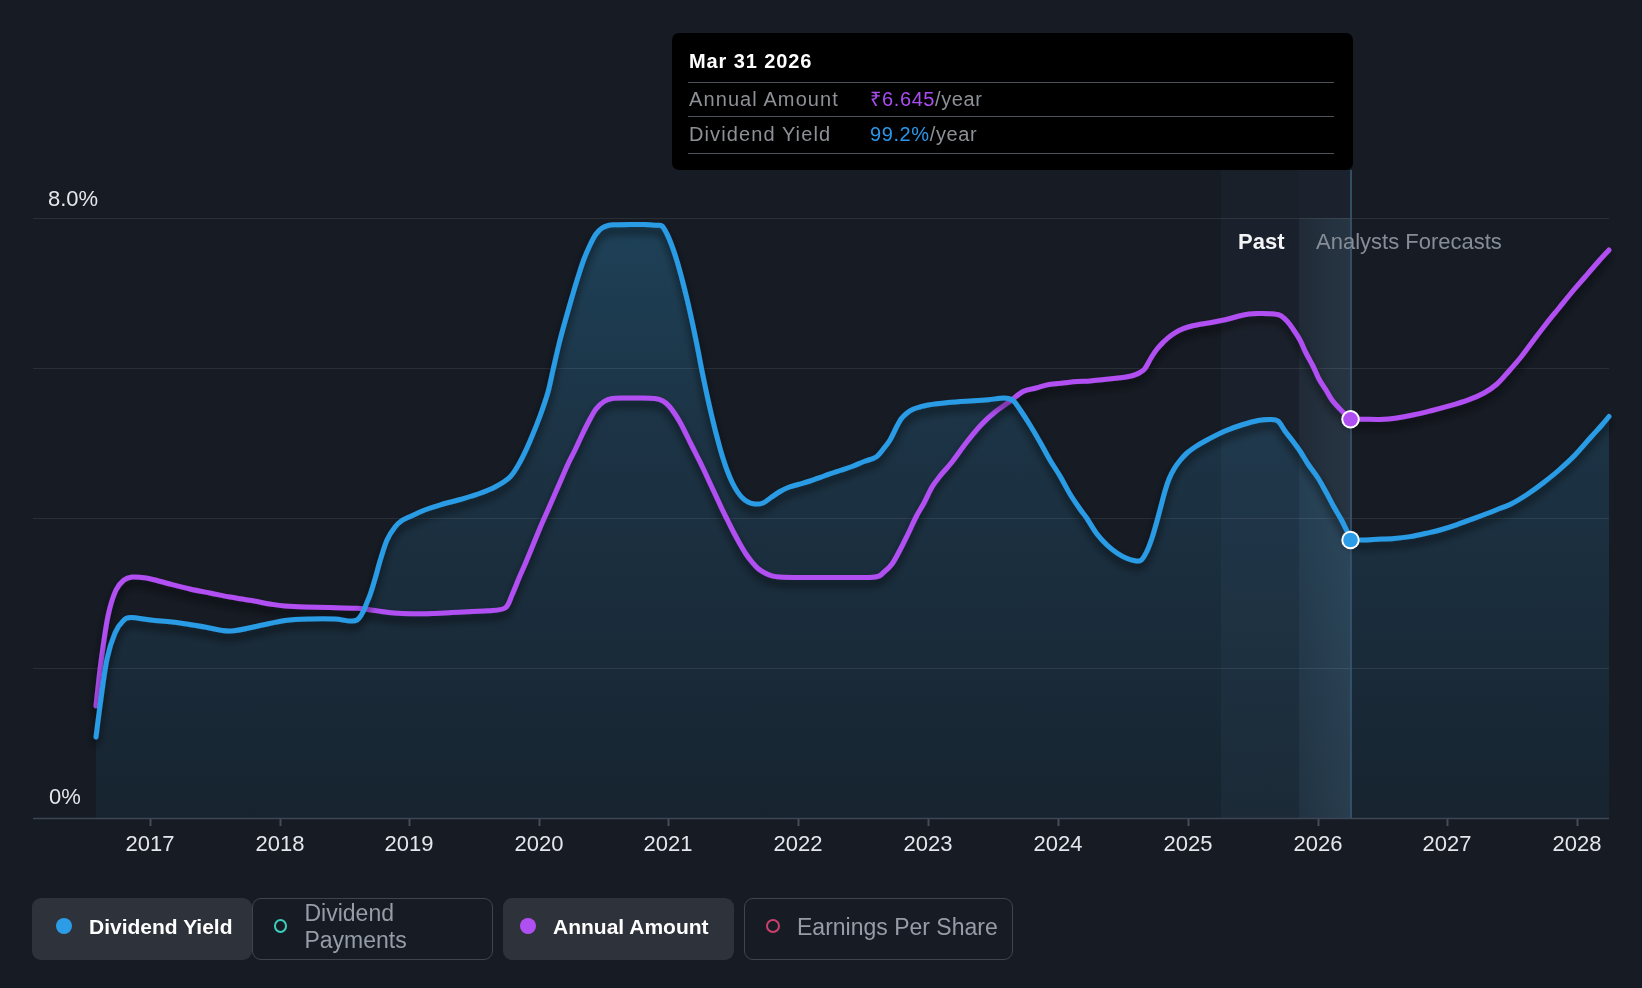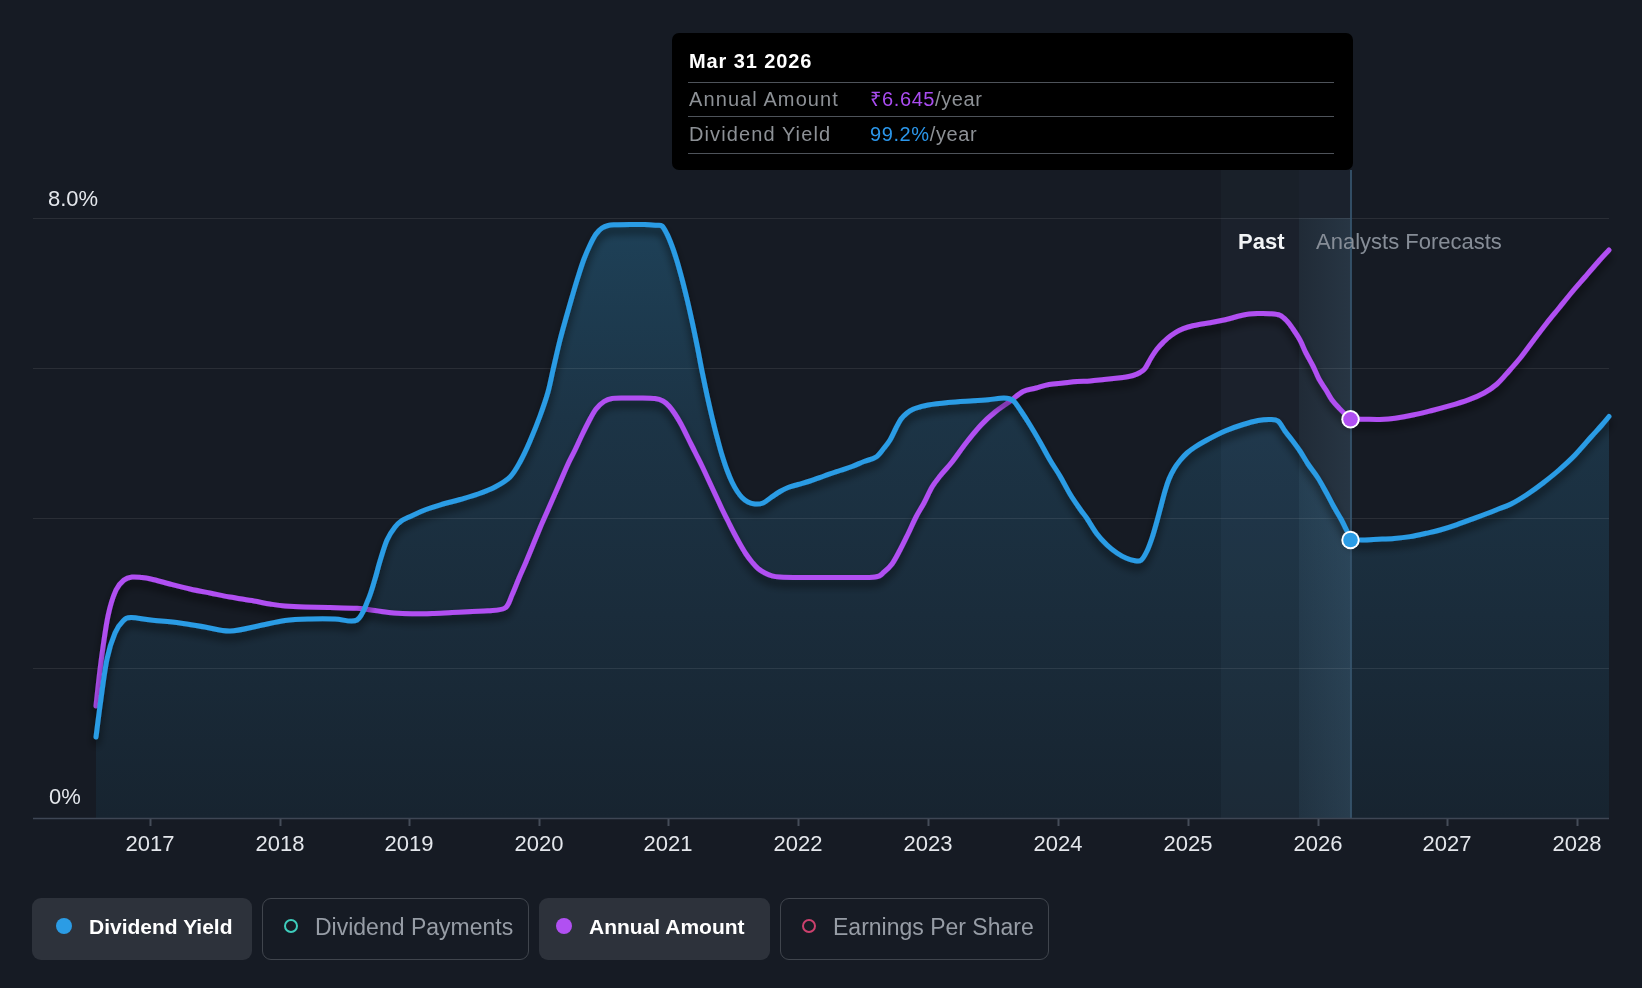--- a/index.html
+++ b/index.html
@@ -116,21 +116,21 @@
   <div class="tt-sep" style="top:82.5px"></div>
   <div class="tt-row" style="top:90px">Dividend Yield<span class="tt-val"><span style="color:#2b96ea">99.2%</span><span>/year</span></span></div>
   <div class="tt-sep" style="top:119.5px"></div>
 </div>
 
 <div class="legend">
   <div class="btn btn-filled" style="width:220px">
         <span class="dot" style="background:#2b9ce5; margin-left:24px"></span>
         <span class="txt" style="margin-left:17px">Dividend Yield</span>
       </div>
-  <div class="btn btn-outline" style="width:267px; margin-left:10px">
+  <div class="btn btn-outline" style="width:241px; ">
         <span class="ring" style="border-color:#3ecdbc; margin-left:21px"></span>
         <span class="txt" style="margin-left:17px">Dividend Payments</span>
       </div>
   <div class="btn btn-filled" style="width:231px; margin-left:10px">
         <span class="dot" style="background:#b150f2; margin-left:17px"></span>
         <span class="txt" style="margin-left:17px">Annual Amount</span>
       </div>
   <div class="btn btn-outline" style="width:269px; margin-left:10px">
         <span class="ring" style="border-color:#cb406d; margin-left:21px"></span>
         <span class="txt" style="margin-left:17px">Earnings Per Share</span>

